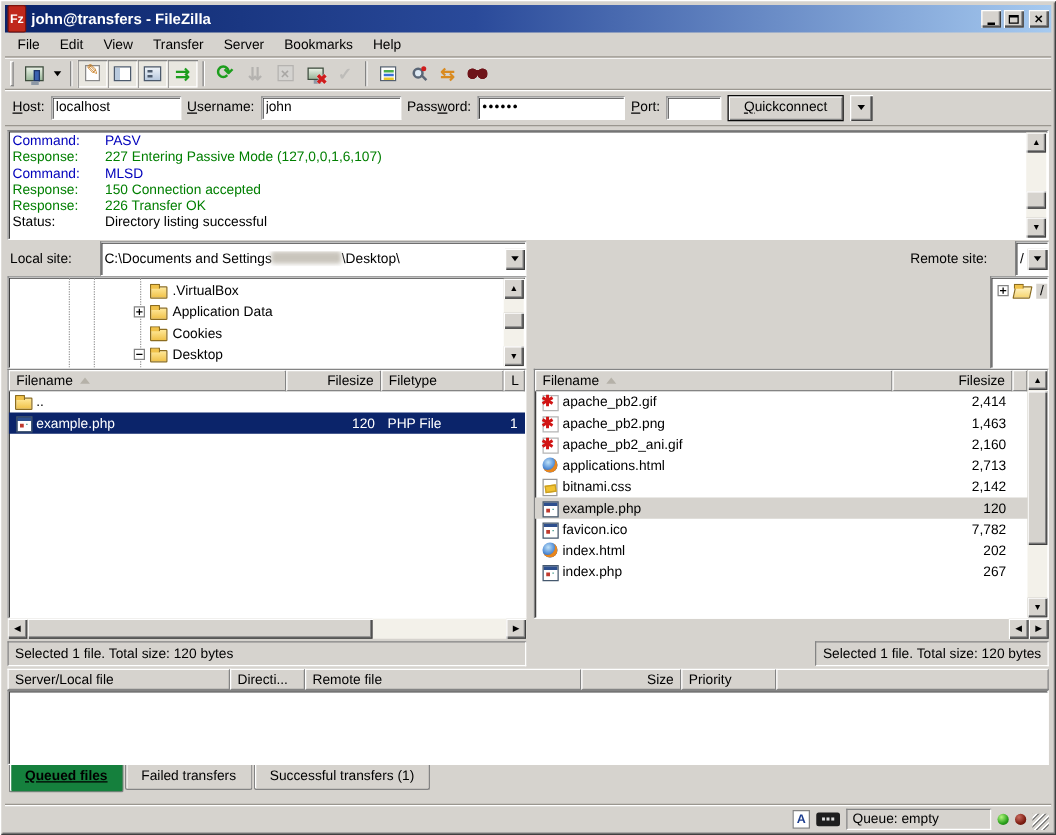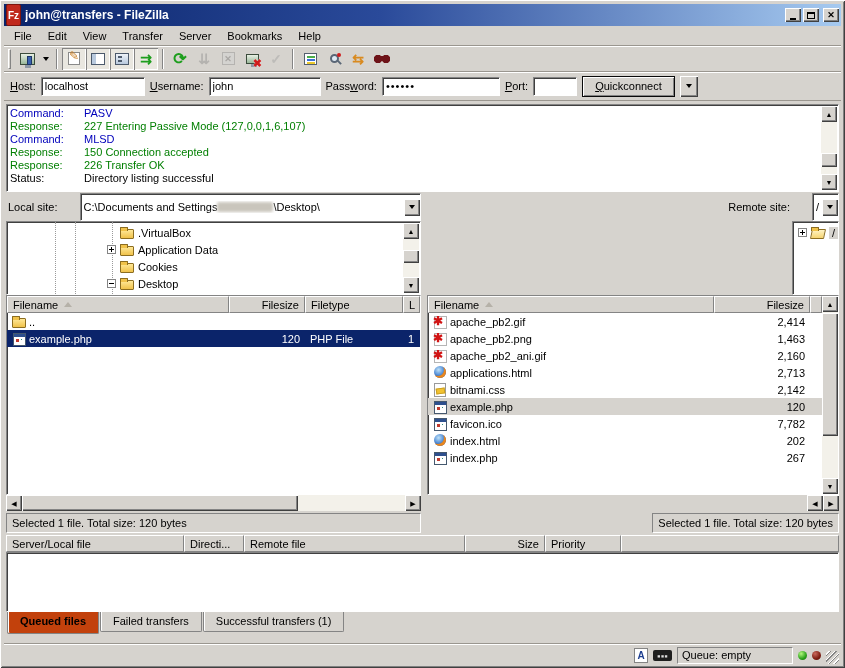--- a/index.html
+++ b/index.html
@@ -157,21 +157,21 @@
   .pstatus{flex:0 0 20px;display:flex;align-items:center;padding:2px 5px;margin-top:2px;
     border:1px solid;border-color:#848484 #fff #fff #848484;}
   
   .queue-head{flex:0 0 19px;display:flex;padding:2px 2px 0 2px;}
   .queue-body{flex:0 0 60px;background:#fff;margin:0 2px;border:1px solid;border-color:#848484 #fff #fff #848484;
     box-shadow: inset 1px 1px 0 #404040;}
   .qc1{width:178px;} .qc2{width:60px;} .qc3{width:221px;} .qc4{width:80px;} .qc5{width:76px;} .qc6{width:148px;} .qc7{flex:1;}
   .tabs{flex:0 0 24px;display:flex;align-items:flex-start;padding-left:3px;}
   .tab{height:20px;line-height:18px;padding:0 12px;background:#d6d3ce;border:1px solid #848484;border-top:none;
     border-radius:0 0 2px 2px;box-shadow: inset 1px 0 0 #fff;margin-right:1px;}
-  .tab.active{background:#c2410c;font-weight:bold;height:22px;z-index:2;position:relative;}
+  .tab.active{background:#15803d;font-weight:bold;height:22px;z-index:2;position:relative;text-decoration:underline;}
   
   .statusbar{flex:0 0 21px;display:flex;align-items:center;gap:5px;padding:2px 2px 0 4px;margin-top:7px;
     border-top:1px solid #9a968f;box-shadow: inset 0 1px 0 #fff;}
   .sb-spacer{flex:1;}
   .si-type{width:14px;height:15px;background:#fff;border:1px solid #848484;color:#1c3d8f;font-weight:bold;font-size:10px;
     text-align:center;line-height:13px;}
   .si-speed{width:19px;height:11px;background:#1e1e1e;border-radius:2px;color:#ddd;font-size:6px;line-height:11px;
     text-align:center;font-family:"DejaVu Sans Mono",monospace;}
   .q-box{width:116px;height:17px;border:1px solid;border-color:#848484 #fff #fff #848484;background:#d6d3ce;
     padding:1px 4px;white-space:nowrap;overflow:hidden;}

